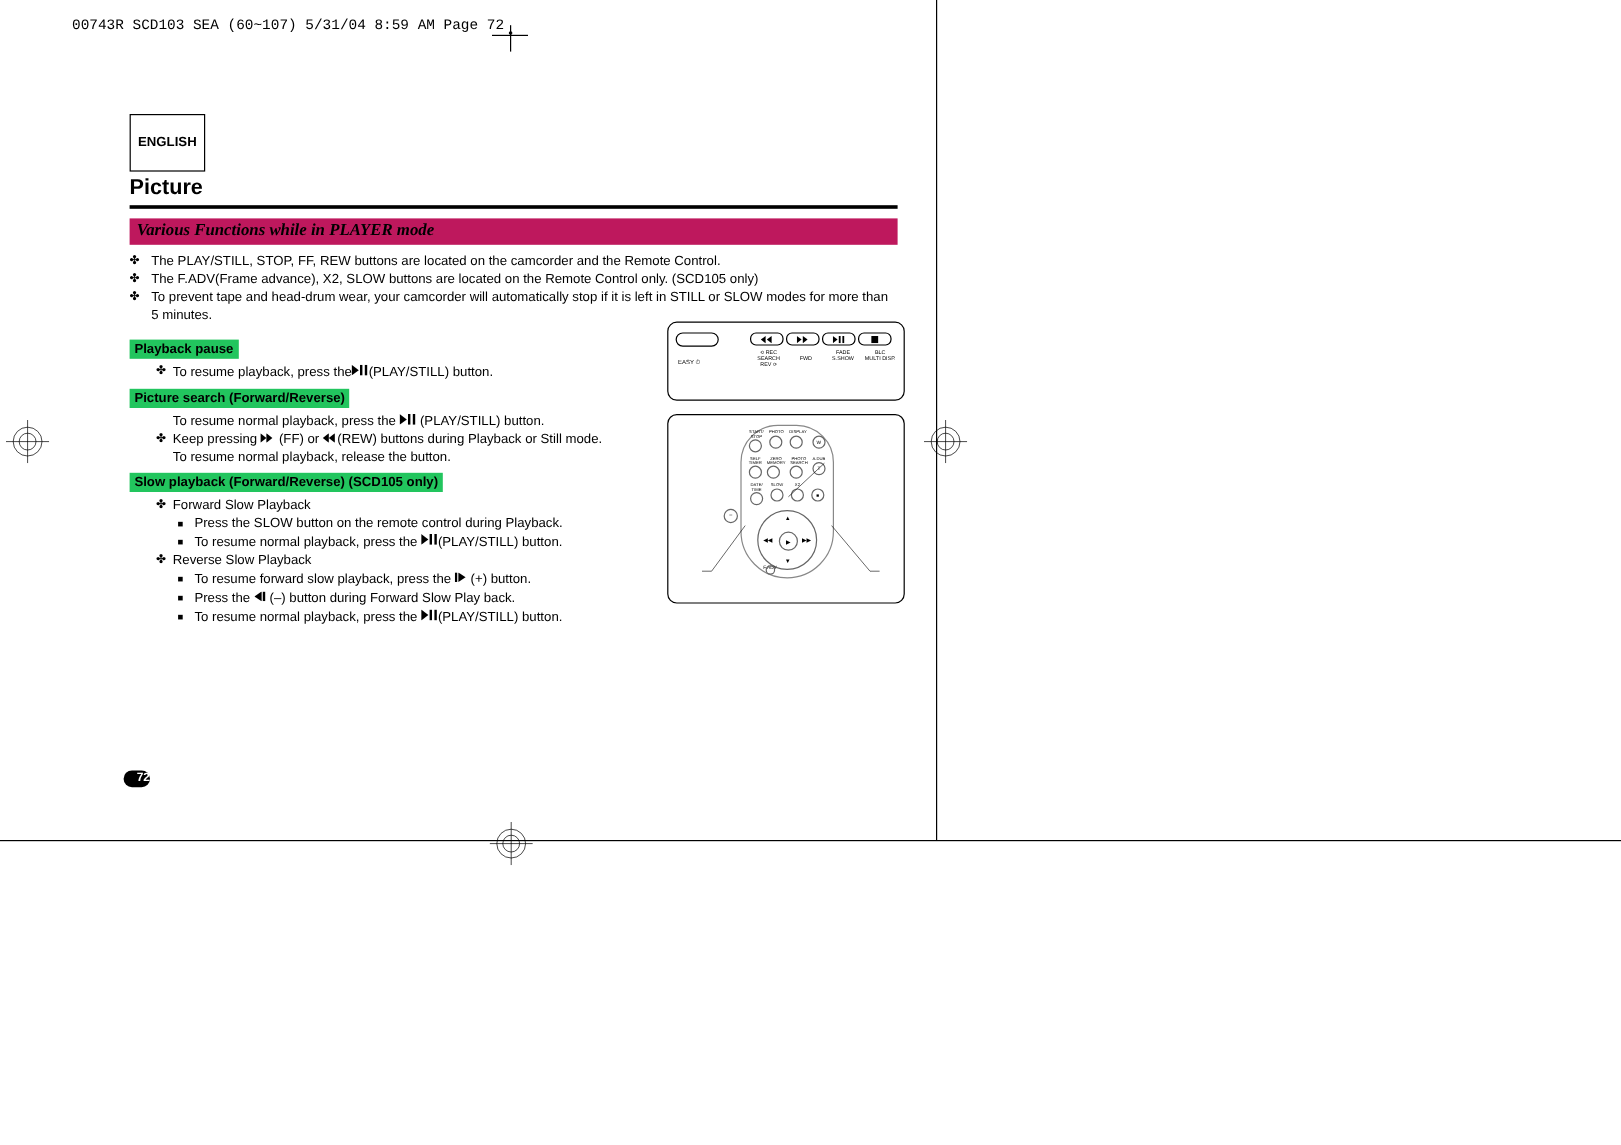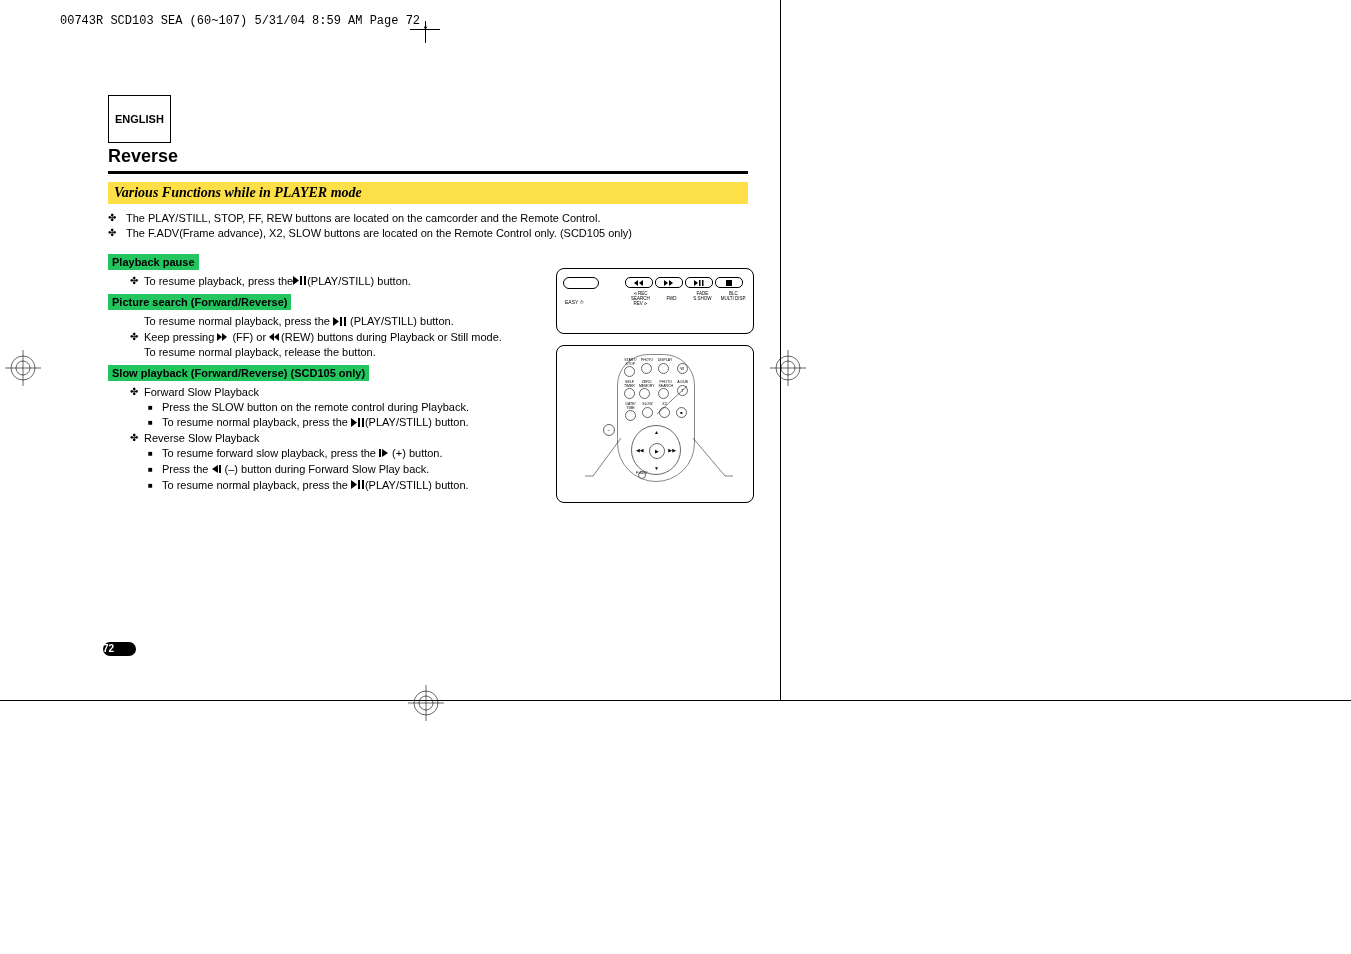--- a/index.html
+++ b/index.html
@@ -103,21 +103,21 @@
       font-size: 18px;
       font-weight: bold;
       margin-bottom: 4px;
     }
     .title-underline {
       border-bottom: 3px solid #000;
       width: 640px;
       margin-bottom: 8px;
     }
     .subtitle-bar {
-      background: #fde047;
+      background: #be185d;
       font-style: italic;
       font-weight: bold;
       font-family: "Times New Roman", serif;
       font-size: 14px;
       padding: 3px 6px;
       width: 640px;
       margin-bottom: 7px;
     }
     .bullets {
       margin-left: 0;
@@ -183,24 +183,24 @@
       vertical-align: middle;
     }
     .page-num {
       position: absolute;
       top: 642px;
       left: 103px;
       background: #000;
       color: #fff;
       font-size: 10px;
       font-weight: bold;
-      width: 33px;
+      width: 22px;
       height: 14px;
       line-height: 14px;
-      text-align: left;
+      text-align: right;
       border-radius: 7px;
     }
     .diagram-panel {
       position: absolute;
       top: 268px;
       left: 556px;
       width: 198px;
       height: 66px;
       border: 1px solid #000;
       border-radius: 8px;
@@ -359,27 +359,28 @@
   <svg width="36" height="36">
       <circle cx="18" cy="18" r="12" fill="none" stroke="#000" stroke-width="0.6"></circle>
       <circle cx="18" cy="18" r="7" fill="none" stroke="#000" stroke-width="0.6"></circle>
       <line x1="0" y1="18" x2="36" y2="18" stroke="#000" stroke-width="0.6"></line>
       <line x1="18" y1="0" x2="18" y2="36" stroke="#000" stroke-width="0.6"></line>
     </svg>
 </div>
 
 <div class="content">
   <div class="lang-box">ENGLISH</div>
-  <div class="title">Reverse</div>
+  <div class="title">Picture</div>
   <div class="title-underline"></div>
   <div class="subtitle-bar">Various Functions while in PLAYER mode</div>
 
   <ul class="bullets">
     <li>The PLAY/STILL, STOP, FF, REW buttons are located on the camcorder and the Remote Control.</li>
     <li>The F.ADV(Frame advance), X2, SLOW buttons are located on the Remote Control only. (SCD105 only)</li>
+    <li>To prevent tape and head-drum wear, your camcorder will automatically stop if it is left in STILL or SLOW modes for more than 5 minutes.</li>
   </ul>
 
   <div class="section-head">Playback pause</div>
   <ul class="sub-bullets">
     <li><span>To resume playback, press the</span><span class="icon"><svg width="14" height="9">
             <polygon points="0,0 6,4.5 0,9" fill="#000"></polygon>
             <rect x="7" y="0" width="2" height="9" fill="#000"></rect>
             <rect x="11" y="0" width="2" height="9" fill="#000"></rect>
           </svg></span><span>(PLAY/STILL) button.</span></li>
   </ul>

